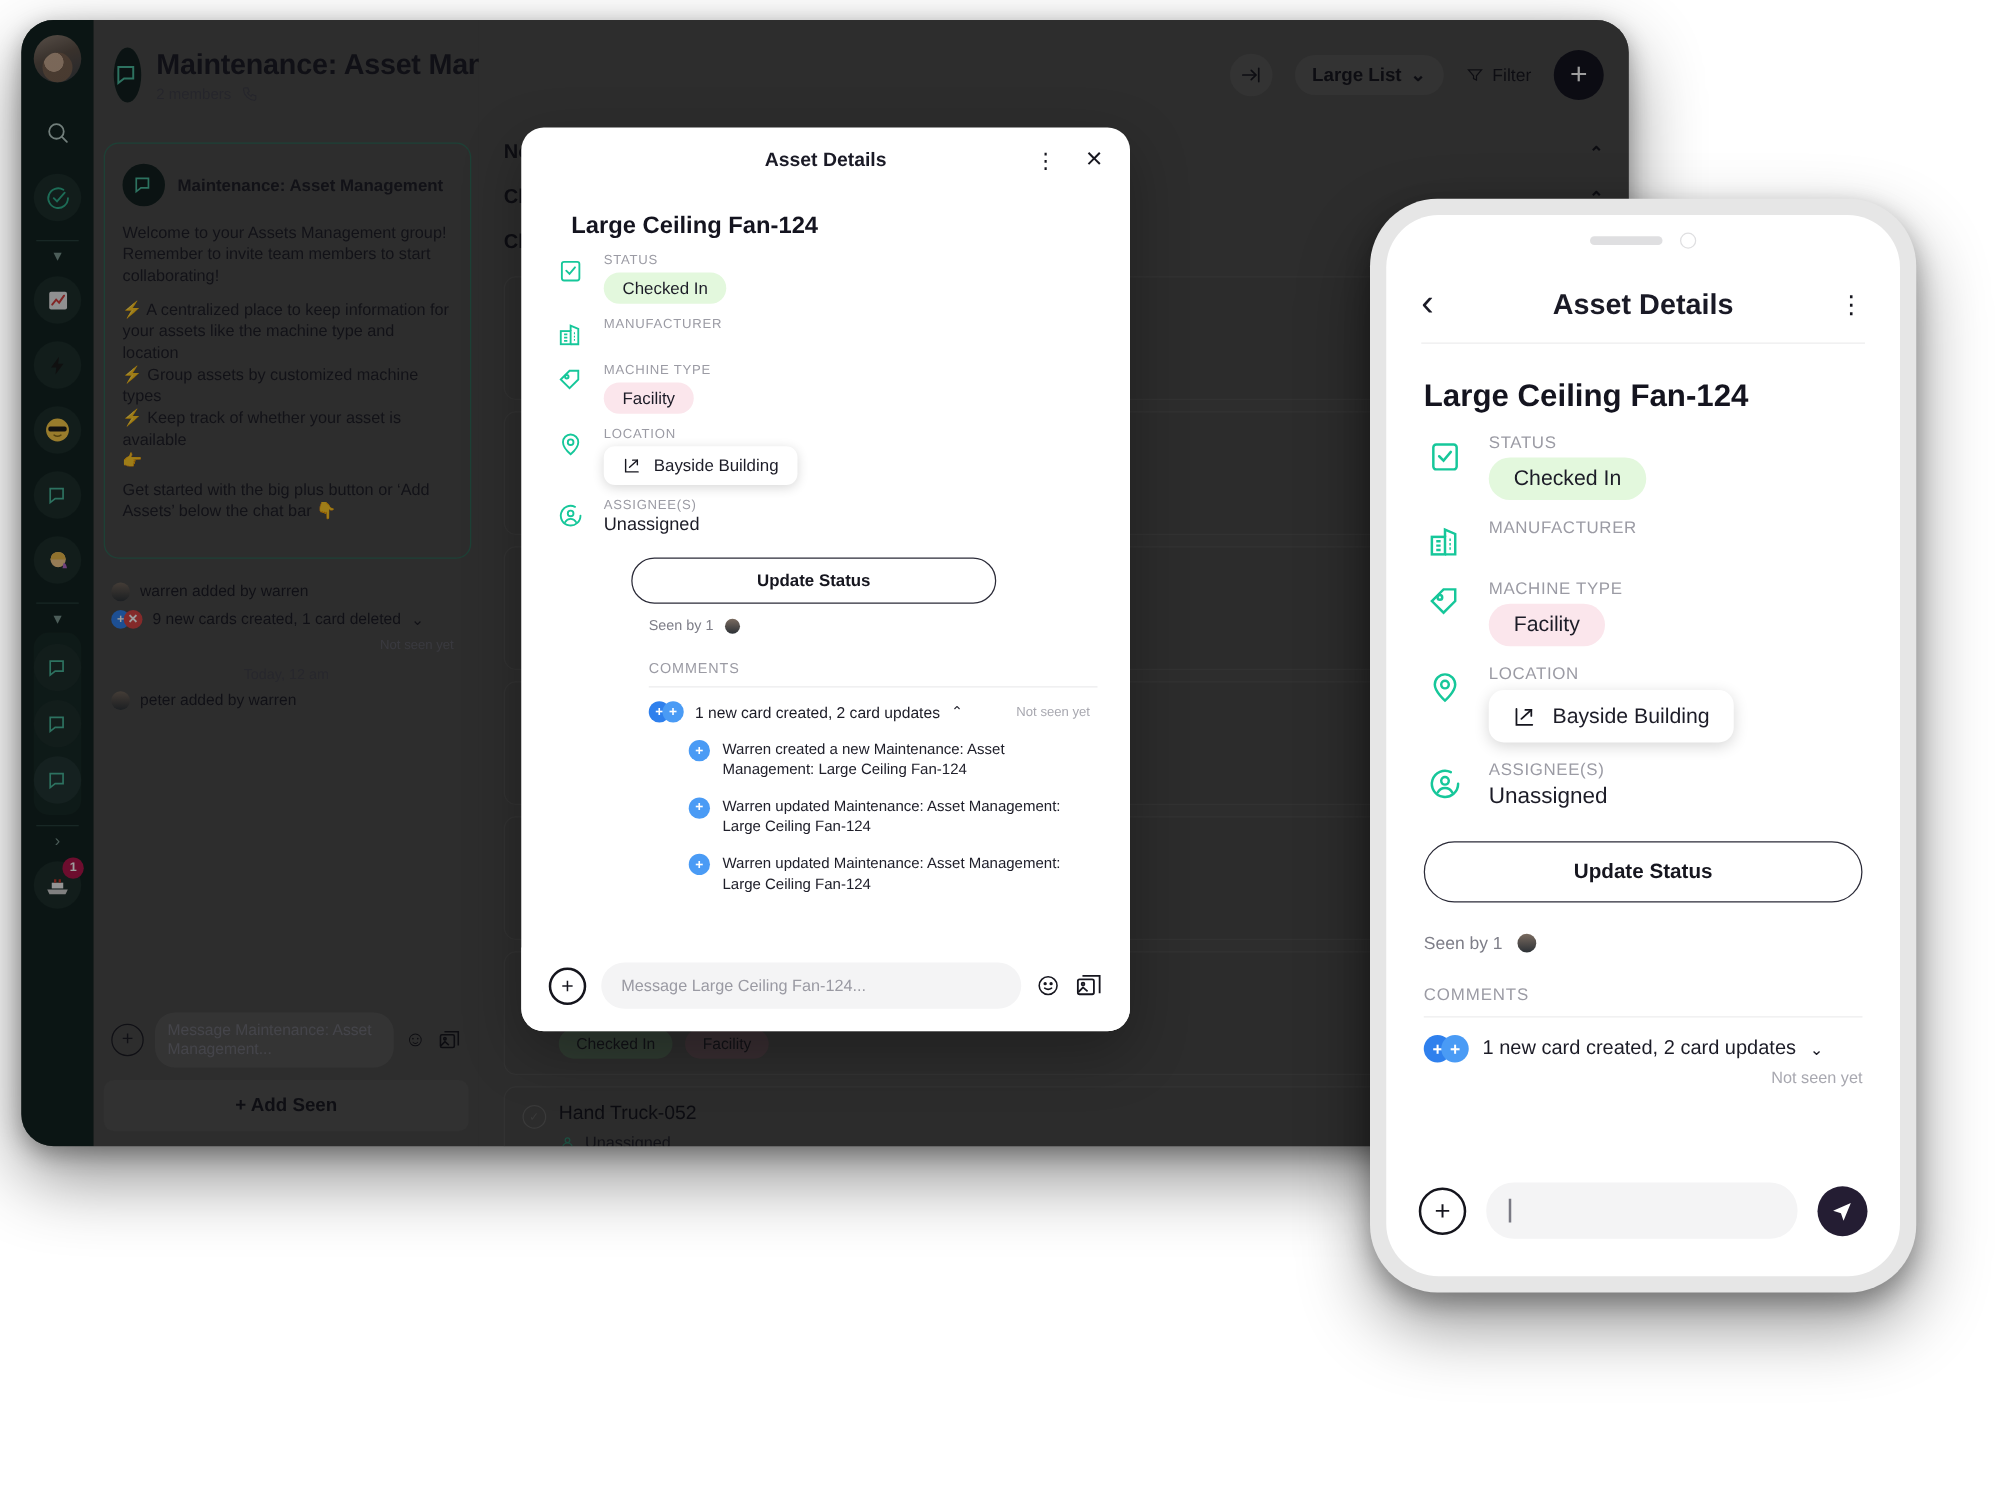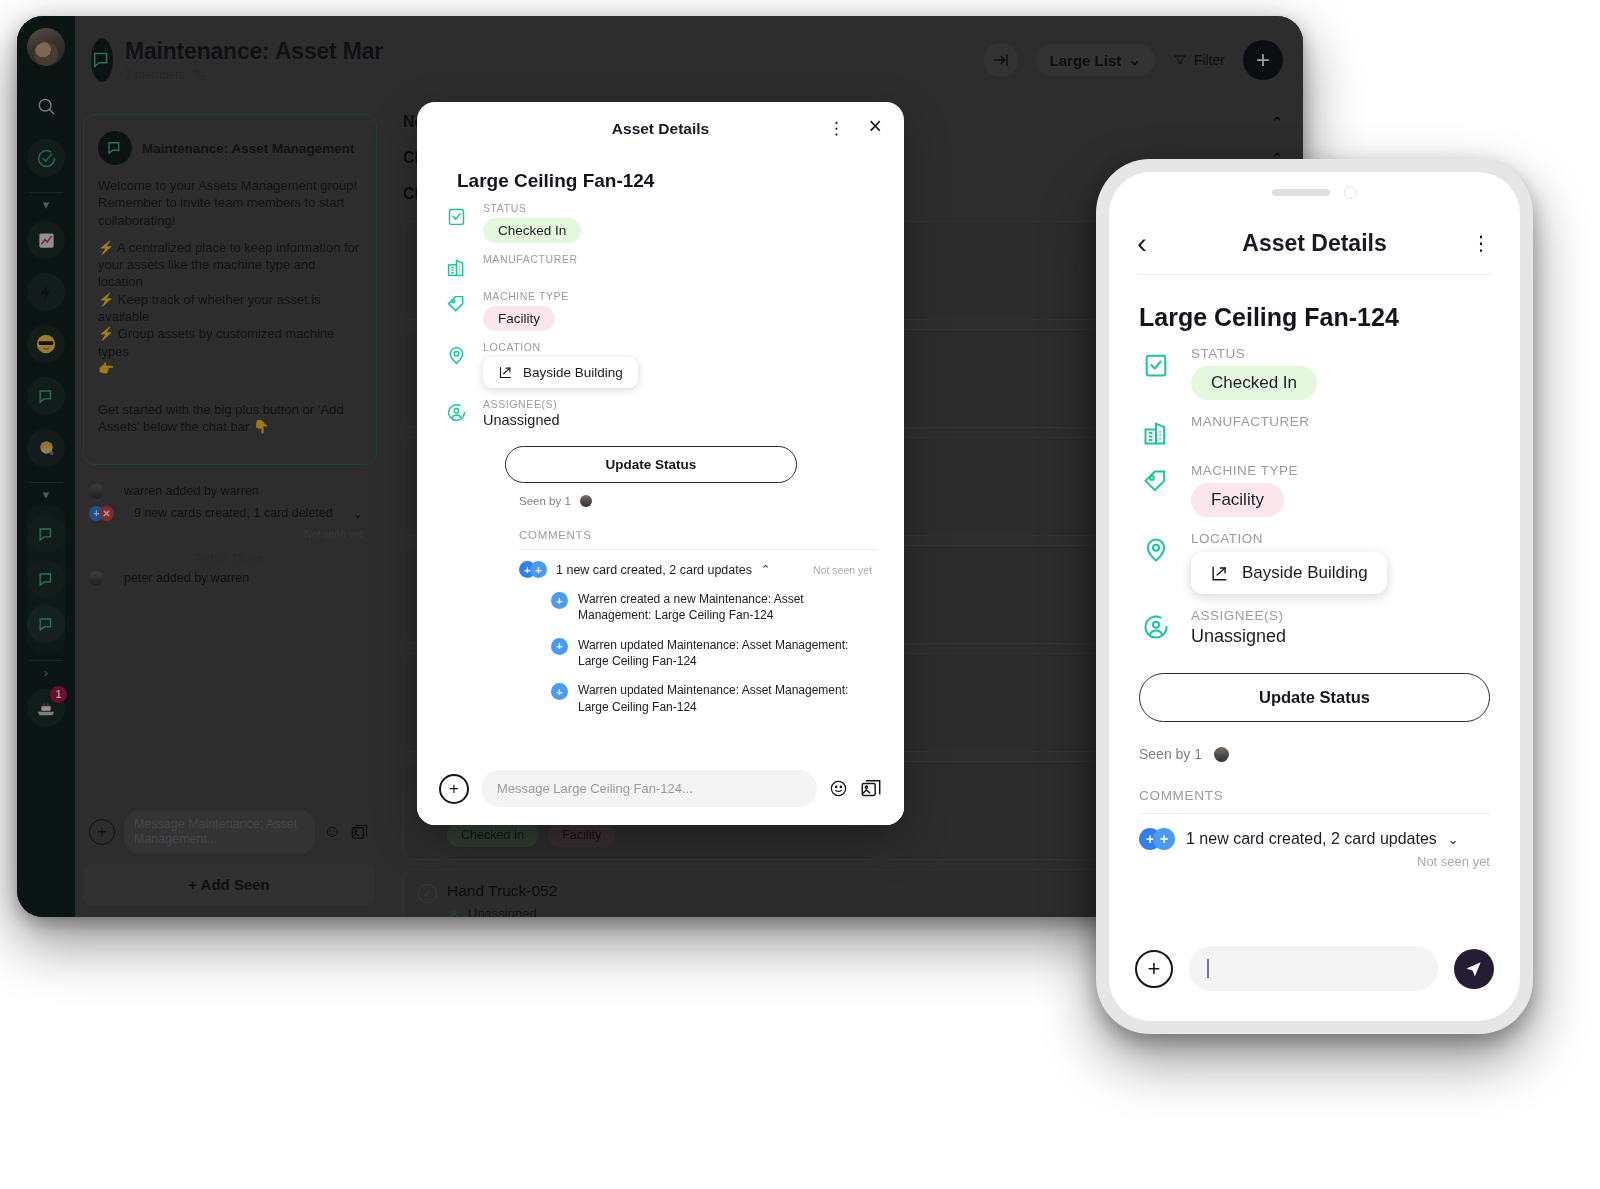--- a/index.html
+++ b/index.html
@@ -63,21 +63,21 @@
     margin:10px 6px 0 8px; border:1px solid #2f6a58; border-radius:12px;
     padding:16px 14px 18px 14px; color:#1d1d26;
   }
   #intro-card .row1{ display:flex; align-items:center; gap:10px; margin-bottom:12px;}
   #intro-card .row1 .ic{ width:34px; height:34px; border-radius:50%; background:#12201f; display:flex;align-items:center;justify-content:center;}
   #intro-card .row1 .nm{ font-size:13.5px; font-weight:700;}
   #intro-card p{ font-size:13px; line-height:1.33; margin-bottom:10px; }
   #intro-card p.bullets{ margin-bottom:0; }
 
   .act-list { padding:12px 14px 0 14px; color:#1b1b24; }
-  .act { display:flex; align-items:center; gap:20px; font-size:12.5px; margin:7px 0; }
+  .act { display:flex; align-items:center; gap:8px; font-size:12.5px; margin:7px 0; }
   .act .pic{ width:15px; height:15px; border-radius:50%;
     background:linear-gradient(180deg,#6e6258 0%,#2e3338 100%); flex:0 0 15px;}
   .act .mini{ display:flex; }
   .act .mini span{ width:15px;height:15px;border-radius:50%;display:flex;align-items:center;justify-content:center;color:#fff;font-size:10px;font-weight:700;}
   .act .mini .b{ background:#2f80ed; }
   .act .mini .r{ background:#d64545; margin-left:-5px; }
   .notseen{ font-size:10.5px; color:#5d5d66; text-align:right; padding-right:6px; }
   .daydiv{ text-align:center; font-size:11.5px; color:#3f3f48; margin:12px 0 4px; }
 
   #chat-bottom{ position:absolute; left:0; right:0; bottom:0; padding:0 8px 12px; }
@@ -365,24 +365,24 @@
         <div class="row1">
           <div class="ic">
             <svg width="18" height="18" viewBox="0 0 24 24" fill="none" stroke="#49b89b" stroke-width="1.8">
                 <path d="M4 5h13v10H9l-5 4V5z"></path>
               </svg>
           </div>
           <div class="nm">Maintenance: Asset Management</div>
         </div>
         <p>Welcome to your Assets Management group! Remember to invite team members to start collaborating!</p>
         <p class="bullets">⚡  A centralized place to keep information for your assets like the machine type and location</p>
+        <p class="bullets">⚡  Group assets by customized machine types</p>
         <p class="bullets">⚡  Keep track of whether your asset is available</p>
-        <p class="bullets">⚡  Group assets by customized machine types</p>
         <p class="bullets">👉</p>
-        <p style="margin-top:24px">Get started with the big plus button or ‘Add Assets’ below the chat bar 👇</p>
+        <p style="margin-top:6px">Get started with the big plus button or ‘Add Assets’ below the chat bar 👇</p>
       </div>
 
       <div class="act-list">
         <div class="act">
           <span class="pic"></span>
           <span>warren added by warren</span>
         </div>
         <div class="act">
           <span class="mini">
             <span class="b">+</span>

